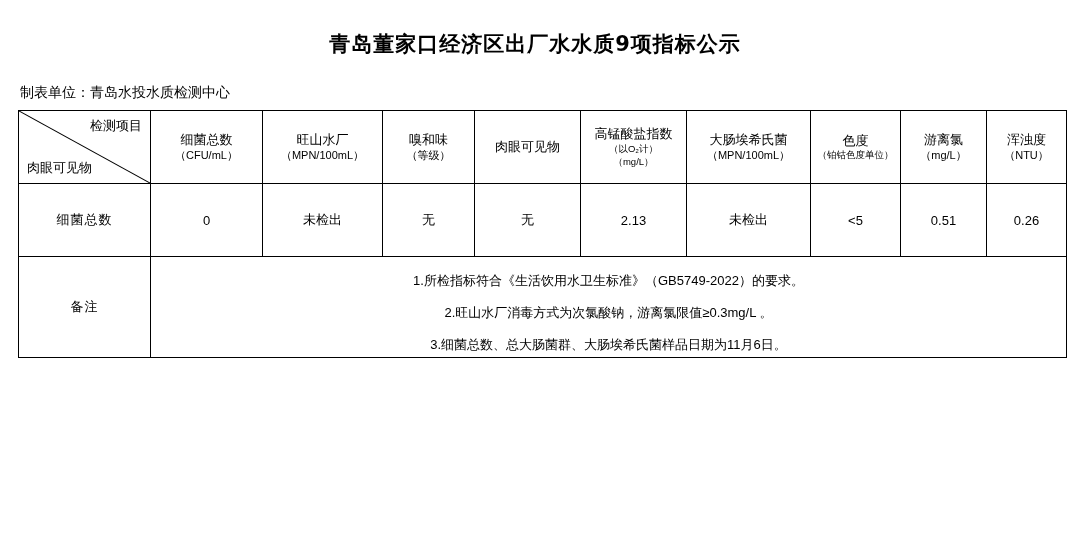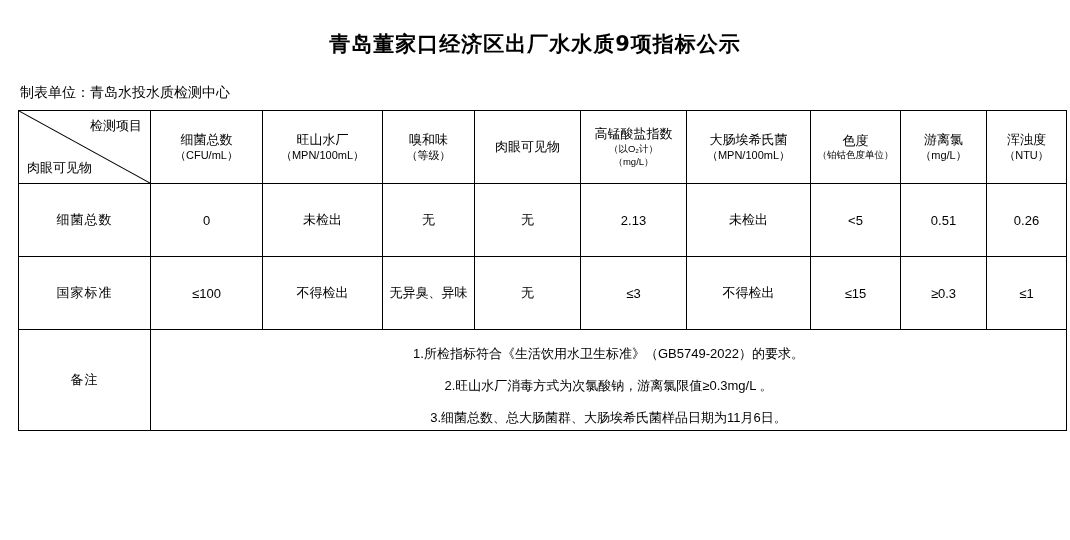--- a/index.html
+++ b/index.html
@@ -205,32 +205,20 @@
         <td>0</td>
         <td>未检出</td>
         <td>无</td>
         <td>无</td>
         <td>2.13</td>
         <td>未检出</td>
         <td>&lt;5</td>
         <td>0.51</td>
         <td>0.26</td>
       </tr>
-      <tr class="data-row">
-        <td class="row-label">国家标准</td>
-        <td>≤100</td>
-        <td>不得检出</td>
-        <td>无异臭、异味</td>
-        <td>无</td>
-        <td>≤3</td>
-        <td>不得检出</td>
-        <td>≤15</td>
-        <td>≥0.3</td>
-        <td>≤1</td>
-      </tr>
       <tr class="note-row">
         <td class="note-label">备注</td>
         <td class="note-body" colspan="9">
           <div>1.所检指标符合《生活饮用水卫生标准》（GB5749-2022）的要求。</div>
           <div>2.旺山水厂消毒方式为次氯酸钠，游离氯限值≥0.3mg/L 。</div>
           <div>3.细菌总数、总大肠菌群、大肠埃希氏菌样品日期为11月6日。</div>
         </td>
       </tr>
     </tbody>
   </table>

